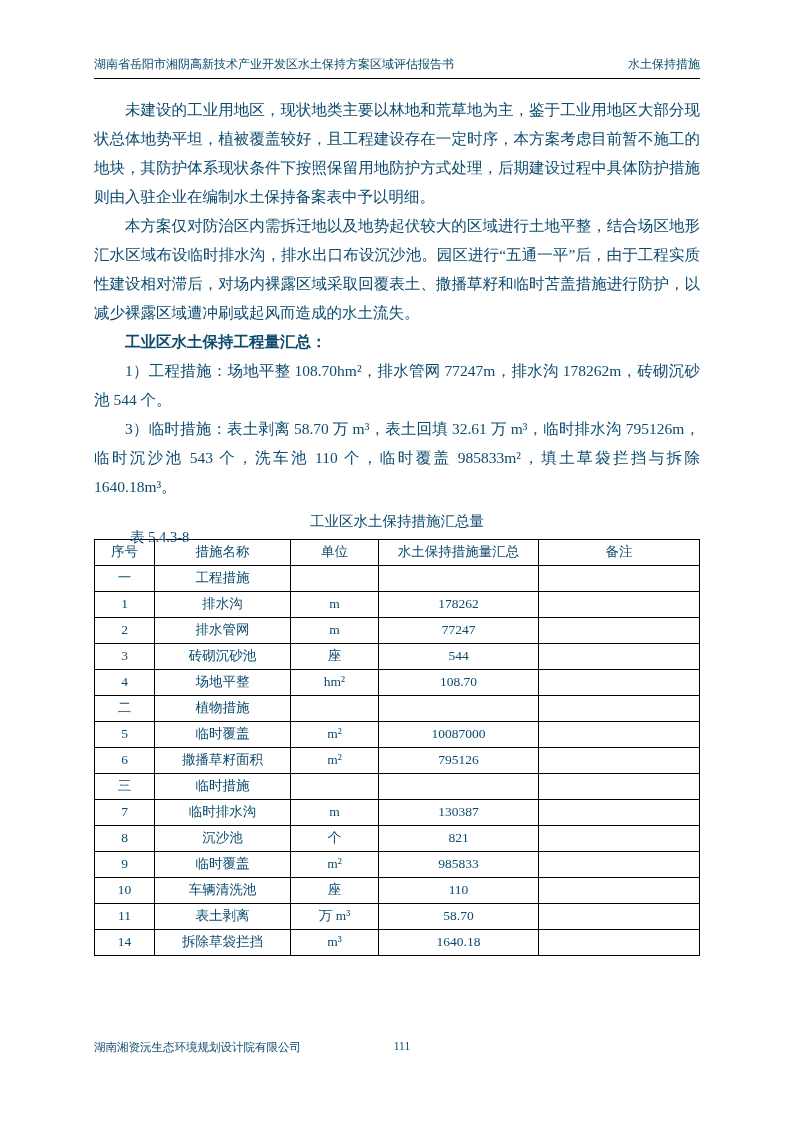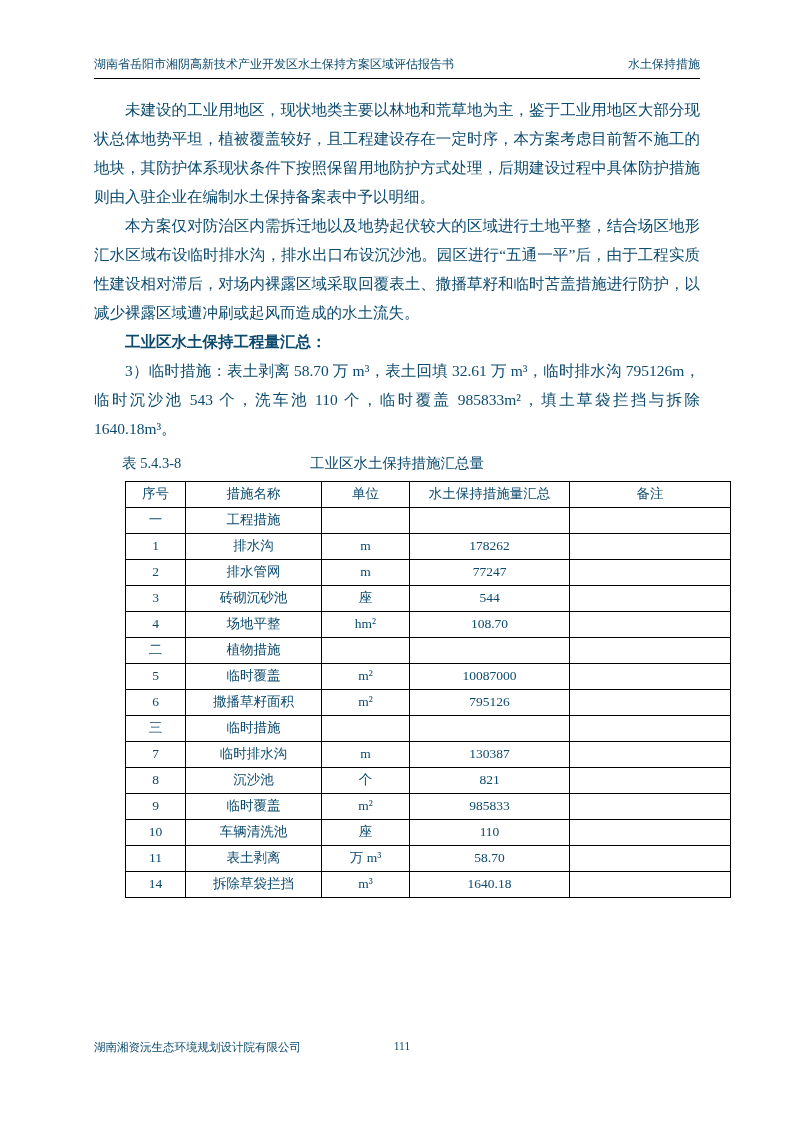--- a/index.html
+++ b/index.html
@@ -31,27 +31,26 @@
     text-indent:2em;
   }
   .para.bold{font-weight:bold;}
   .caption{
     position:relative;
     margin:8px 0 6px 0;
     font-size:14.5px;
     line-height:24px;
     text-align:center;
   }
-  .cap-label{position:absolute;left:28px;}
+  .cap-label{position:absolute;left:36px;margin-top:16px;}
   table.summary{
     width:100%;
     border-collapse:collapse;
     table-layout:fixed;
     font-size:13.5px;
-    margin-left:31px;
   }
   table.summary th, table.summary td{
     border:1px solid #000;
     height:25px;
     padding:0 2px;
     text-align:center;
     font-weight:normal;
     line-height:1.2;
     overflow:hidden;
     white-space:nowrap;
@@ -74,20 +73,21 @@
 
   <div class="header">
     <span>湖南省岳阳市湘阴高新技术产业开发区水土保持方案区域评估报告书</span>
     <span>水土保持措施</span>
   </div>
 
   <div class="content">
     <p class="para">未建设的工业用地区，现状地类主要以林地和荒草地为主，鉴于工业用地区大部分现状总体地势平坦，植被覆盖较好，且工程建设存在一定时序，本方案考虑目前暂不施工的地块，其防护体系现状条件下按照保留用地防护方式处理，后期建设过程中具体防护措施则由入驻企业在编制水土保持备案表中予以明细。</p>
     <p class="para">本方案仅对防治区内需拆迁地以及地势起伏较大的区域进行土地平整，结合场区地形汇水区域布设临时排水沟，排水出口布设沉沙池。园区进行“五通一平”后，由于工程实质性建设相对滞后，对场内裸露区域采取回覆表土、撒播草籽和临时苫盖措施进行防护，以减少裸露区域遭冲刷或起风而造成的水土流失。</p>
     <p class="para bold">工业区水土保持工程量汇总：</p>
+    <p class="para">1）工程措施：场地平整 108.70hm²，排水管网 77247m，排水沟 178262m，砖砌沉砂池 544 个。</p>
     <p class="para">3）临时措施：表土剥离 58.70 万 m³，表土回填 32.61 万 m³，临时排水沟 795126m，临时沉沙池 543 个，洗车池 110 个，临时覆盖 985833m²，填土草袋拦挡与拆除 1640.18m³。</p>
 
     <div class="caption">
       <span class="cap-label">表 5.4.3-8</span>
       <span class="cap-title">工业区水土保持措施汇总量</span>
     </div>
 
     <table class="summary">
       <colgroup>
         <col style="width:60px">

